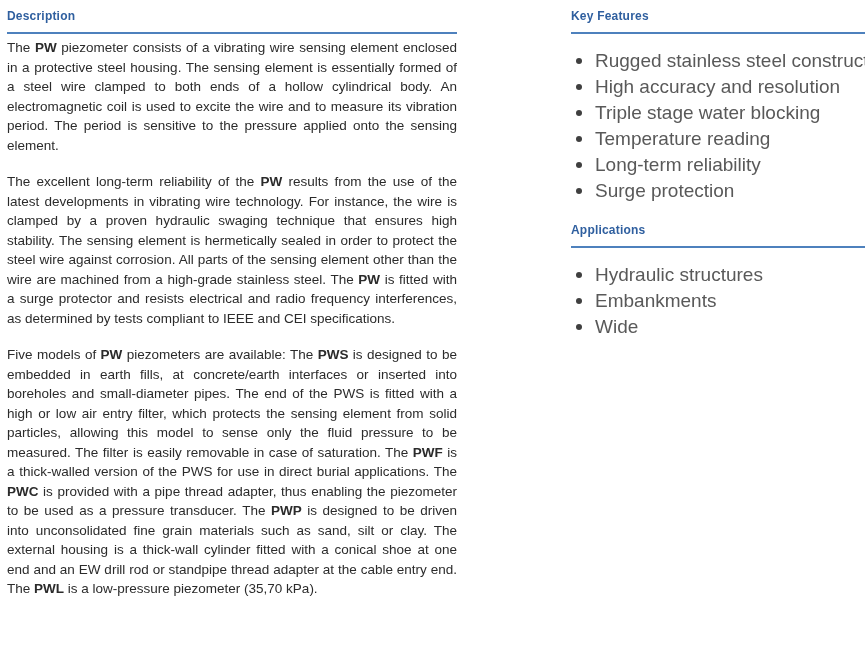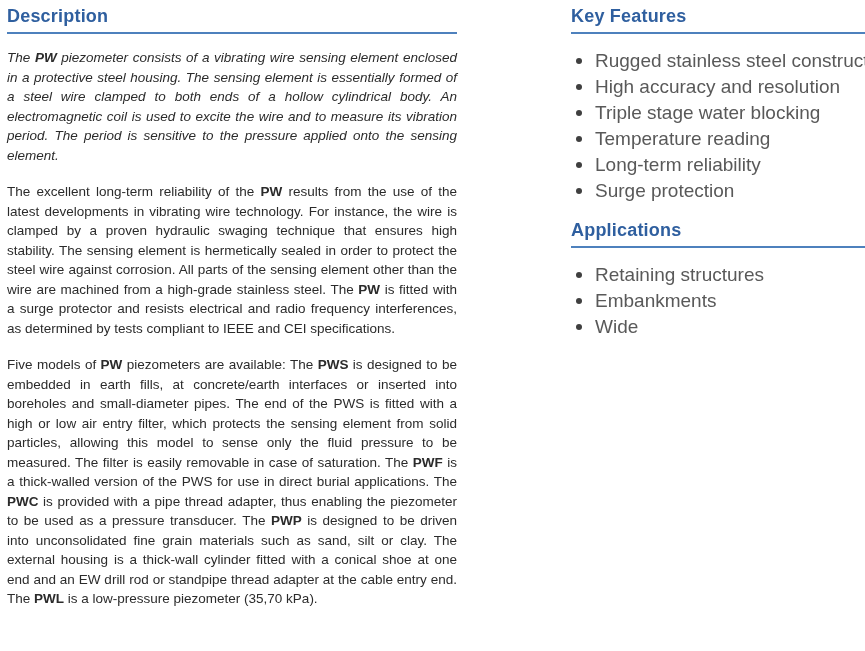--- a/index.html
+++ b/index.html
@@ -16,35 +16,35 @@
     width:865px;height:651px;
     background:var(--page_bg);
     overflow:hidden;position:relative;
     font-family:"Liberation Sans","DejaVu Sans",sans-serif;
   }
   .col{position:absolute;top:6px;}
   .col-left{left:7px;width:450px;}
   .col-right{left:537px;width:328px;margin-left:34px;}
   h2.section-heading{
     margin:0;
-    font-size:18px;line-height:20px;font-weight:700;
+    font-size:12px;line-height:20px;font-weight:700;
     color:var(--heading);
     letter-spacing:.2px;
     padding-bottom:6px;
     border-bottom:2px solid var(--rule);
   }
   h2.spaced{margin-top:21px;}
   .body-copy p{
     margin:0 0 17px 0;
     font-size:13.5px;line-height:19.5px;
     text-align:justify;
     color:var(--body_text);
     hyphens:auto;-webkit-hyphens:auto;
   }
-  .body-copy p:first-of-type{margin-top:14px;font-style:italic;}
+  .body-copy p:first-of-type{margin-top:4px;}
   .body-copy p:last-of-type{margin-bottom:17px;}
   .body-copy b{font-weight:700;}
   ul.bullet-list{
     list-style:none;
     margin:18px 0 0 0;padding:0;
   }
   ul.bullet-list li{
     position:relative;
     padding-left:24px;
     margin-bottom:9px;
@@ -75,17 +75,17 @@
     <li><span class="dot"></span><span>Rugged stainless steel construction</span></li>
     <li><span class="dot"></span><span>High accuracy and resolution</span></li>
     <li><span class="dot"></span><span>Triple stage water blocking</span></li>
     <li><span class="dot"></span><span>Temperature reading</span></li>
     <li><span class="dot"></span><span>Long-term reliability</span></li>
     <li><span class="dot"></span><span>Surge protection</span></li>
   </ul>
 
   <h2 class="section-heading spaced">Applications</h2>
   <ul class="bullet-list">
-    <li><span class="dot"></span><span>Retaining structures</span></li>
+    <li><span class="dot"></span><span>Hydraulic structures</span></li>
     <li><span class="dot"></span><span>Embankments</span></li>
     <li><span class="dot"></span><span>Wide</span></li>
   </ul>
 </div>
 
 </body></html>

